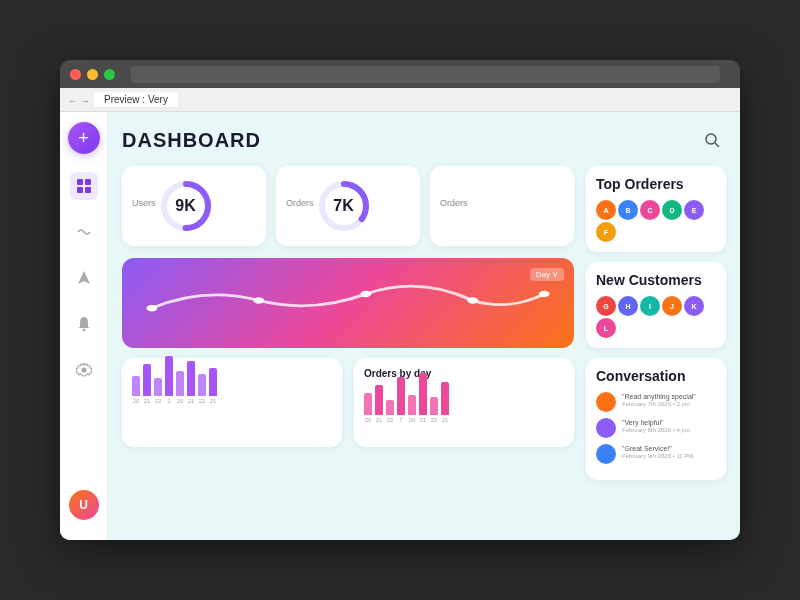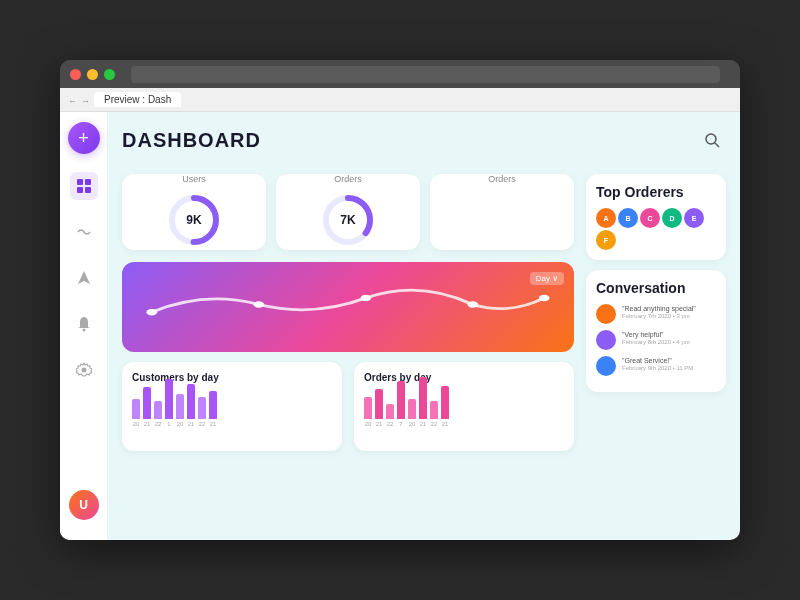--- a/index.html
+++ b/index.html
@@ -118,21 +118,21 @@
       flex: 1;
       padding: 14px 14px 10px 14px;
       overflow-y: auto;
       background: transparent;
     }
 
     .page-header {
       display: flex;
       align-items: center;
       justify-content: space-between;
-      margin-bottom: 20px;
+      margin-bottom: 12px;
     }
 
     .page-title {
       font-size: 20px;
       font-weight: 700;
       color: #1a1a2e;
       letter-spacing: 1px;
     }
 
     .search-icon-btn {
@@ -144,22 +144,23 @@
     .stats-row {
       display: flex;
       gap: 10px;
       margin-bottom: 12px;
     }
 
     .stat-card {
       flex: 1;
       background: white;
       border-radius: 12px;
-      display: flex;
-      flex-direction: column;
+      padding: 10px;
+      display: flex;
+      flex-direction: row;
       align-items: center;
       box-shadow: 0 2px 8px rgba(0,0,0,0.05);
     }
 
     .stat-label {
       font-size: 9px;
       color: #888;
       margin-bottom: 6px;
       font-weight: 500;
     }
@@ -170,21 +171,21 @@
     }
 
     .donut-container svg {
       width: 60px; height: 60px;
     }
 
     .donut-value {
       position: absolute;
       top: 50%; left: 50%;
       transform: translate(-50%, -50%);
-      font-size: 12px;
+      font-size: 16px;
       font-weight: 700;
       color: #1a1a2e;
     }
 
     .total-profits-card {
       flex: 1;
       background: linear-gradient(135deg, #8b5cf6 0%, #ec4899 50%, #f97316 100%);
       border-radius: 12px;
       padding: 12px;
       min-height: 90px;
@@ -336,21 +337,21 @@
   <div class="browser-titlebar">
     <div class="traffic-light tl-red"></div>
     <div class="traffic-light tl-yellow"></div>
     <div class="traffic-light tl-green"></div>
     <div class="browser-addressbar"></div>
   </div>
 
   <div class="browser-toolbar">
     <span style="font-size:9px; color:#888;">←</span>
     <span style="font-size:9px; color:#888;">→</span>
-    <div class="browser-tab">Preview : Dash</div>
+    <div class="browser-tab">Preview : Very</div>
   </div>
 
   <div class="app-container">
 
     <div class="sidebar">
       <div class="sidebar-add-btn">+</div>
 
       <div class="sidebar-icon active">
         <svg width="16" height="16" viewBox="0 0 16 16" fill="currentColor">
           <rect x="1" y="1" width="6" height="6" rx="1"></rect>
@@ -450,21 +451,20 @@
               <circle cx="70" cy="28" r="3" fill="white"></circle>
               <circle cx="130" cy="22" r="3" fill="white"></circle>
               <circle cx="190" cy="28" r="3" fill="white"></circle>
               <circle cx="230" cy="22" r="3" fill="white"></circle>
             </svg>
           </div>
 
           <div class="bottom-section" style="margin-top:10px;">
 
             <div class="chart-card">
-              <div class="chart-card-title">Customers by day</div>
               <div class="bar-chart" id="customers-bars">
                   <div class="bar-wrap">
                     <div class="bar" style="height: 20px; background: rgb(192, 132, 252);"></div>
                     <div class="bar-label">20</div>
                   </div>
                   <div class="bar-wrap">
                     <div class="bar" style="height: 32px; background: rgb(168, 85, 247);"></div>
                     <div class="bar-label">21</div>
                   </div>
                   <div class="bar-wrap">
@@ -542,20 +542,31 @@
             <div class="avatar-row" id="top-orderers-row">
                 <div class="mini-avatar" style="background: rgb(249, 115, 22);">A</div>
                 <div class="mini-avatar" style="background: rgb(59, 130, 246);">B</div>
                 <div class="mini-avatar" style="background: rgb(236, 72, 153);">C</div>
                 <div class="mini-avatar" style="background: rgb(16, 185, 129);">D</div>
                 <div class="mini-avatar" style="background: rgb(139, 92, 246);">E</div>
                 <div class="mini-avatar" style="background: rgb(245, 158, 11);">F</div>
               </div>
           </div>
 
+          <div class="panel-card" style="margin-bottom:10px;">
+            <div class="panel-title">New Customers</div>
+            <div class="avatar-row" id="new-customers-row">
+                <div class="mini-avatar" style="background: rgb(239, 68, 68);">G</div>
+                <div class="mini-avatar" style="background: rgb(99, 102, 241);">H</div>
+                <div class="mini-avatar" style="background: rgb(20, 184, 166);">I</div>
+                <div class="mini-avatar" style="background: rgb(249, 115, 22);">J</div>
+                <div class="mini-avatar" style="background: rgb(139, 92, 246);">K</div>
+                <div class="mini-avatar" style="background: rgb(236, 72, 153);">L</div>
+              </div>
+          </div>
 
           <div class="conv-section">
             <div class="panel-title">Conversation</div>
             <div id="conversation-list">
                 <div class="conversation-item">
                   <div class="conv-avatar" style="background: rgb(249, 115, 22); width: 20px; height: 20px; border-radius: 50%; flex-shrink: 0;"></div>
                   <div>
                     <div class="conv-text">"Read anything special"</div>
                     <div class="conv-time">February 7th 2020 • 3 pm</div>
                   </div>

